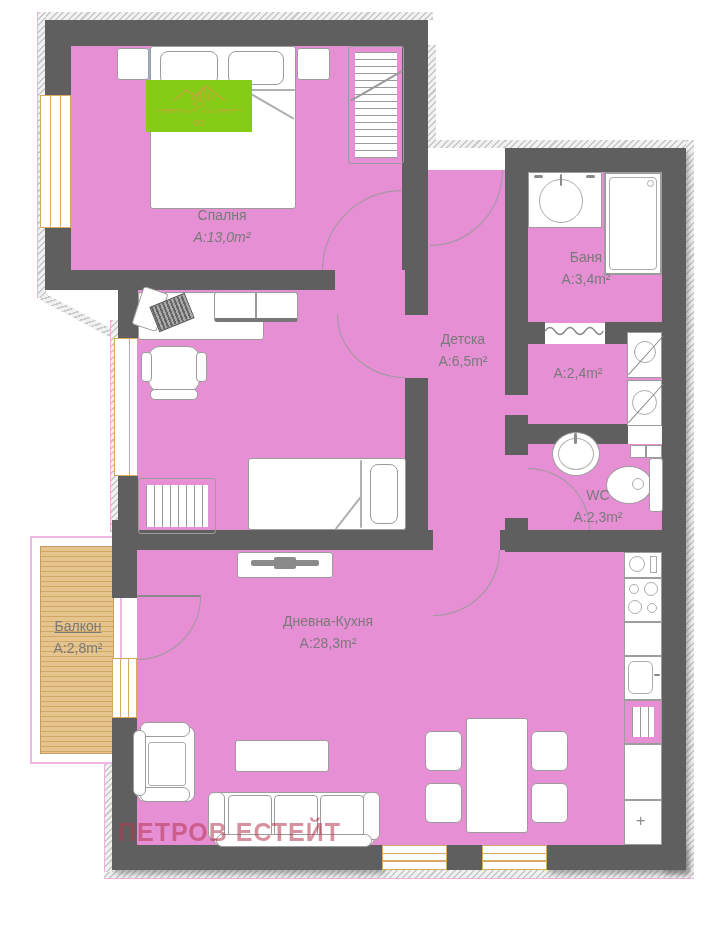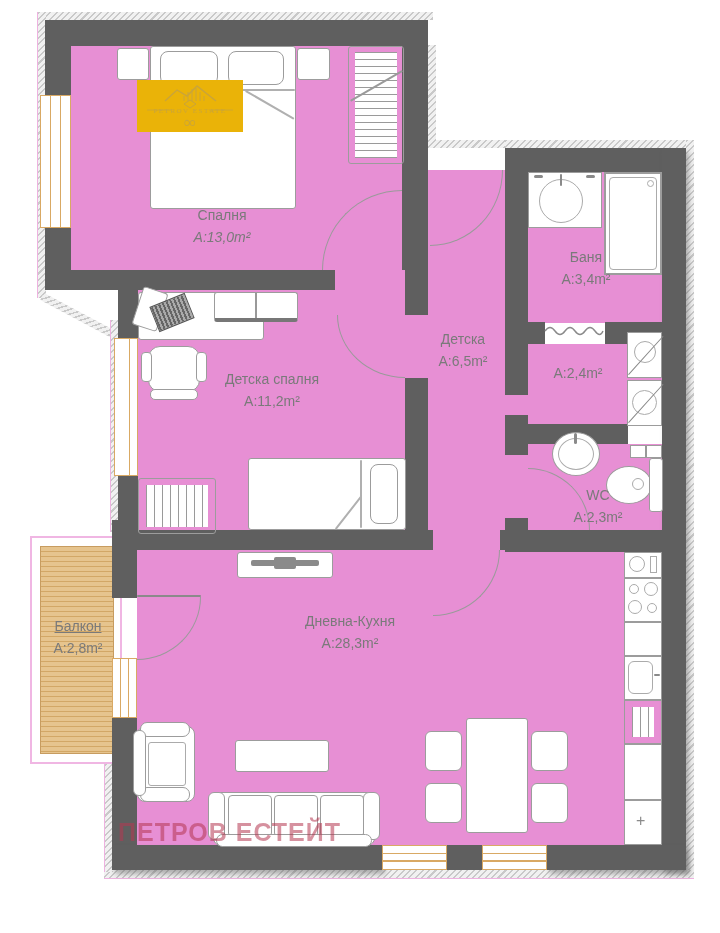--- a/index.html
+++ b/index.html
@@ -29,21 +29,21 @@
         border:1px solid #c79c60;box-sizing:border-box;}
   .balrail{position:absolute;z-index:1;border:2px solid #f0b6e3;background:#fff;box-sizing:border-box;}
   .lines-v{background-image:repeating-linear-gradient(to right,#9a9a9a 0 1px,transparent 1px 8px);
            background-origin:content-box;background-clip:content-box;padding:6px 7px;}
   .lines-h{background-image:repeating-linear-gradient(to bottom,#9a9a9a 0 1px,transparent 1px 7px);
            background-origin:content-box;background-clip:content-box;padding:5px 6px;}
   .inner{position:absolute;border:1px solid #ababab;background:transparent;box-sizing:border-box;z-index:5;}
   .bar{position:absolute;background:#8a8a8a;z-index:5;border-radius:2px;}
   .watermark{position:absolute;z-index:8;font-size:25px;font-weight:700;letter-spacing:1px;
              color:rgba(181,54,80,.55);white-space:nowrap;text-align:right;}
-  .logo{position:absolute;z-index:9;background:#eab308;}
+  .logo{position:absolute;z-index:9;background:#84cc16;margin-left:9px;}
   .sym{position:absolute;z-index:5;color:#8a8a8a;}
 </style>
 </head>
 <body>
 
 <div id="canvas">
 
   <div class="hatch" style="left:37px;top:12px;width:396px;height:8px;"></div>
   <div class="hatch pinkline" style="left:37px;top:12px;width:8px;height:286px;"></div>
   <div class="hatch" style="left:44px;top:293px;width:86px;height:8px;transform:rotate(28deg);transform-origin:left top;"></div>
@@ -200,40 +200,36 @@
   <div class="bar" style="left:654px;top:674px;width:6px;height:2px;"></div>
   <div class="f lines-v" style="left:624px;top:700px;width:38px;height:44px;border-radius:0;"></div>
   <div class="f" style="left:624px;top:744px;width:38px;height:56px;border-radius:0;"></div>
   <div class="f" style="left:624px;top:800px;width:38px;height:45px;border-radius:0;"></div>
   <div class="sym" style="left:636px;top:812px;font-size:16px;">+</div>
 
   <div class="lbl" style="left:222px;top:204px;">
     <span style="display:block;">Спалня</span>
     <span style="display:block;font-style:italic;">A:13,0m²</span>
   </div>
-  <div class="lbl" style="left:272px;top:368px;">
-    <span style="display:block;">Детска спалня</span>
-    <span style="display:block;">A:11,2m²</span>
-  </div>
   <div class="lbl" style="left:463px;top:328px;">
     <span style="display:block;">Детска</span>
     <span style="display:block;">A:6,5m²</span>
   </div>
   <div class="lbl" style="left:586px;top:246px;">
     <span style="display:block;">Баня</span>
     <span style="display:block;">A:3,4m²</span>
   </div>
   <div class="lbl" style="left:578px;top:362px;">
     <span style="display:block;">A:2,4m²</span>
   </div>
   <div class="lbl" style="left:598px;top:484px;">
     <span style="display:block;">WC</span>
     <span style="display:block;">A:2,3m²</span>
   </div>
-  <div class="lbl" style="left:350px;top:610px;">
+  <div class="lbl" style="left:328px;top:610px;">
     <span style="display:block;">Дневна-Кухня</span>
     <span style="display:block;">A:28,3m²</span>
   </div>
   <div class="lbl" style="left:78px;top:615px;z-index:6;">
     <span style="display:block;text-decoration:underline;">Балкон</span>
     <span style="display:block;">A:2,8m²</span>
   </div>
 
   <div class="logo" style="left:137px;top:80px;width:106px;height:52px;">
     <svg width="106" height="52" viewBox="0 0 106 52">

